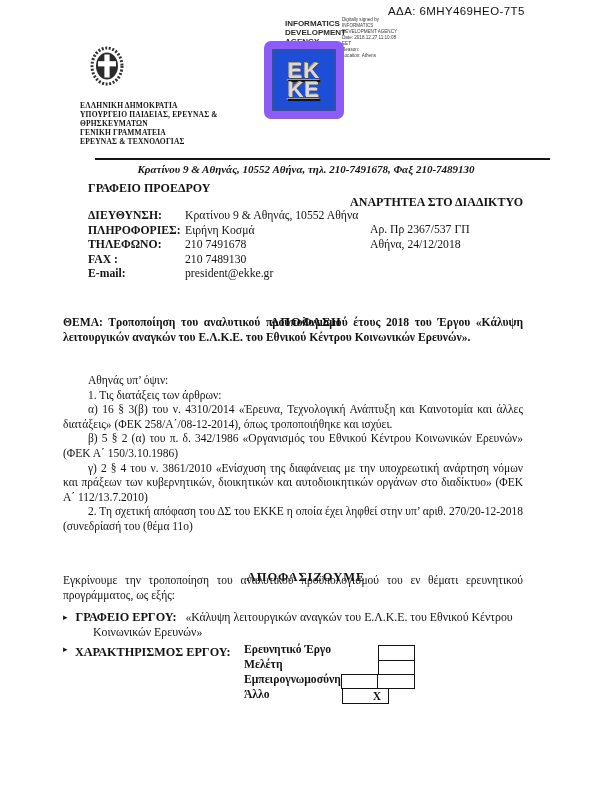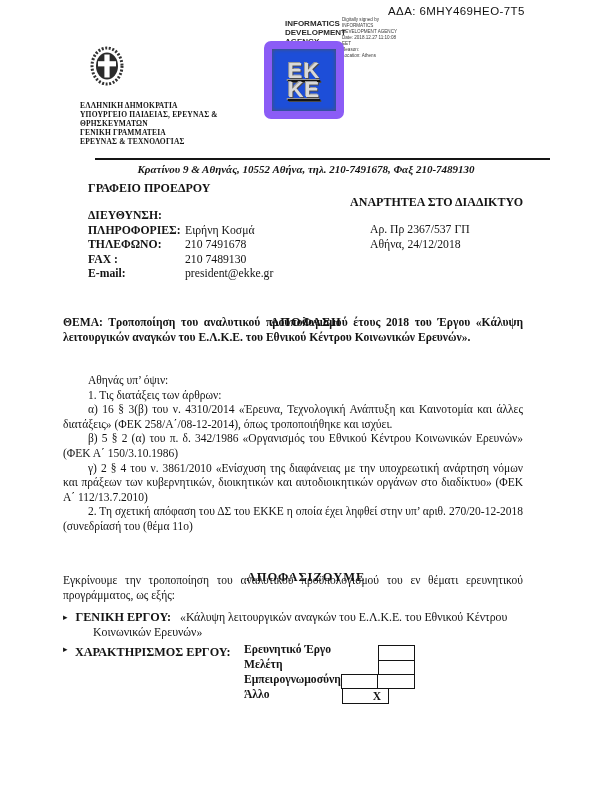--- a/index.html
+++ b/index.html
@@ -131,20 +131,21 @@
   </div>
 
   <div class="rule"></div>
   <div class="address">Κρατίνου 9 &amp; Αθηνάς, 10552 Αθήνα,  τηλ. 210-7491678, Φαξ 210-7489130</div>
   <div class="office">ΓΡΑΦΕΙΟ ΠΡΟΕΔΡΟΥ</div>
   <div class="posting">ΑΝΑΡΤΗΤΕΑ ΣΤΟ ΔΙΑΔΙΚΤΥΟ</div>
 
   <div class="contact">
     <div class="row">
       <span class="lbl">ΔΙΕΥΘΥΝΣΗ:</span>
+      <span>Κρατίνου 9 &amp; Αθηνάς, 10552 Αθήνα</span>
     </div>
     <div class="row">
       <span class="lbl">ΠΛΗΡΟΦΟΡΙΕΣ:</span>
       <span>Ειρήνη  Κοσμά</span>
     </div>
     <div class="row">
       <span class="lbl">ΤΗΛΕΦΩΝΟ:</span>
       <span>210 7491678</span>
     </div>
     <div class="row">
@@ -173,21 +174,21 @@
     <p>γ)  2 § 4  του ν. 3861/2010 «Ενίσχυση της διαφάνειας με την υποχρεωτική ανάρτηση νόμων και πράξεων των κυβερνητικών, διοικητικών και αυτοδιοικητικών οργάνων στο διαδίκτυο» (ΦΕΚ Α΄ 112/13.7.2010)</p>
     <p>2. Τη σχετική απόφαση του ΔΣ του ΕΚΚΕ η οποία έχει ληφθεί στην υπ’ αριθ. 270/20-12-2018  (συνεδρίασή του (θέμα 11ο)</p>
   </div>
 
   <div class="center-head" style="top:543px;">ΑΠΟΦΑΣΙΖΟΥΜΕ</div>
 
   <div class="approve">Εγκρίνουμε την τροποποίηση του αναλυτικού προϋπολογισμού  του εν θέματι ερευνητικού προγράμματος, ως εξής:</div>
 
   <div class="titlerow">
     <span class="bullet">▸</span>
-    <span class="blbl">ΓΕΝΙΚΗ ΕΡΓΟΥ:</span>
+    <span class="blbl">ΓΡΑΦΕΙΟ ΕΡΓΟΥ:</span>
     <span> &nbsp; </span>
     <span>«Κάλυψη λειτουργικών αναγκών του Ε.Λ.Κ.Ε. του Εθνικού Κέντρου Κοινωνικών Ερευνών»</span>
   </div>
 
   <div class="chargroup">
     <span class="bullet">▸</span>
     <span class="char-label">ΧΑΡΑΚΤΗΡΙΣΜΟΣ ΕΡΓΟΥ:</span>
 
     <span class="opt" style="top:0;">Ερευνητικό Έργο</span>
     <span class="opt" style="top:15px;">Μελέτη</span>

